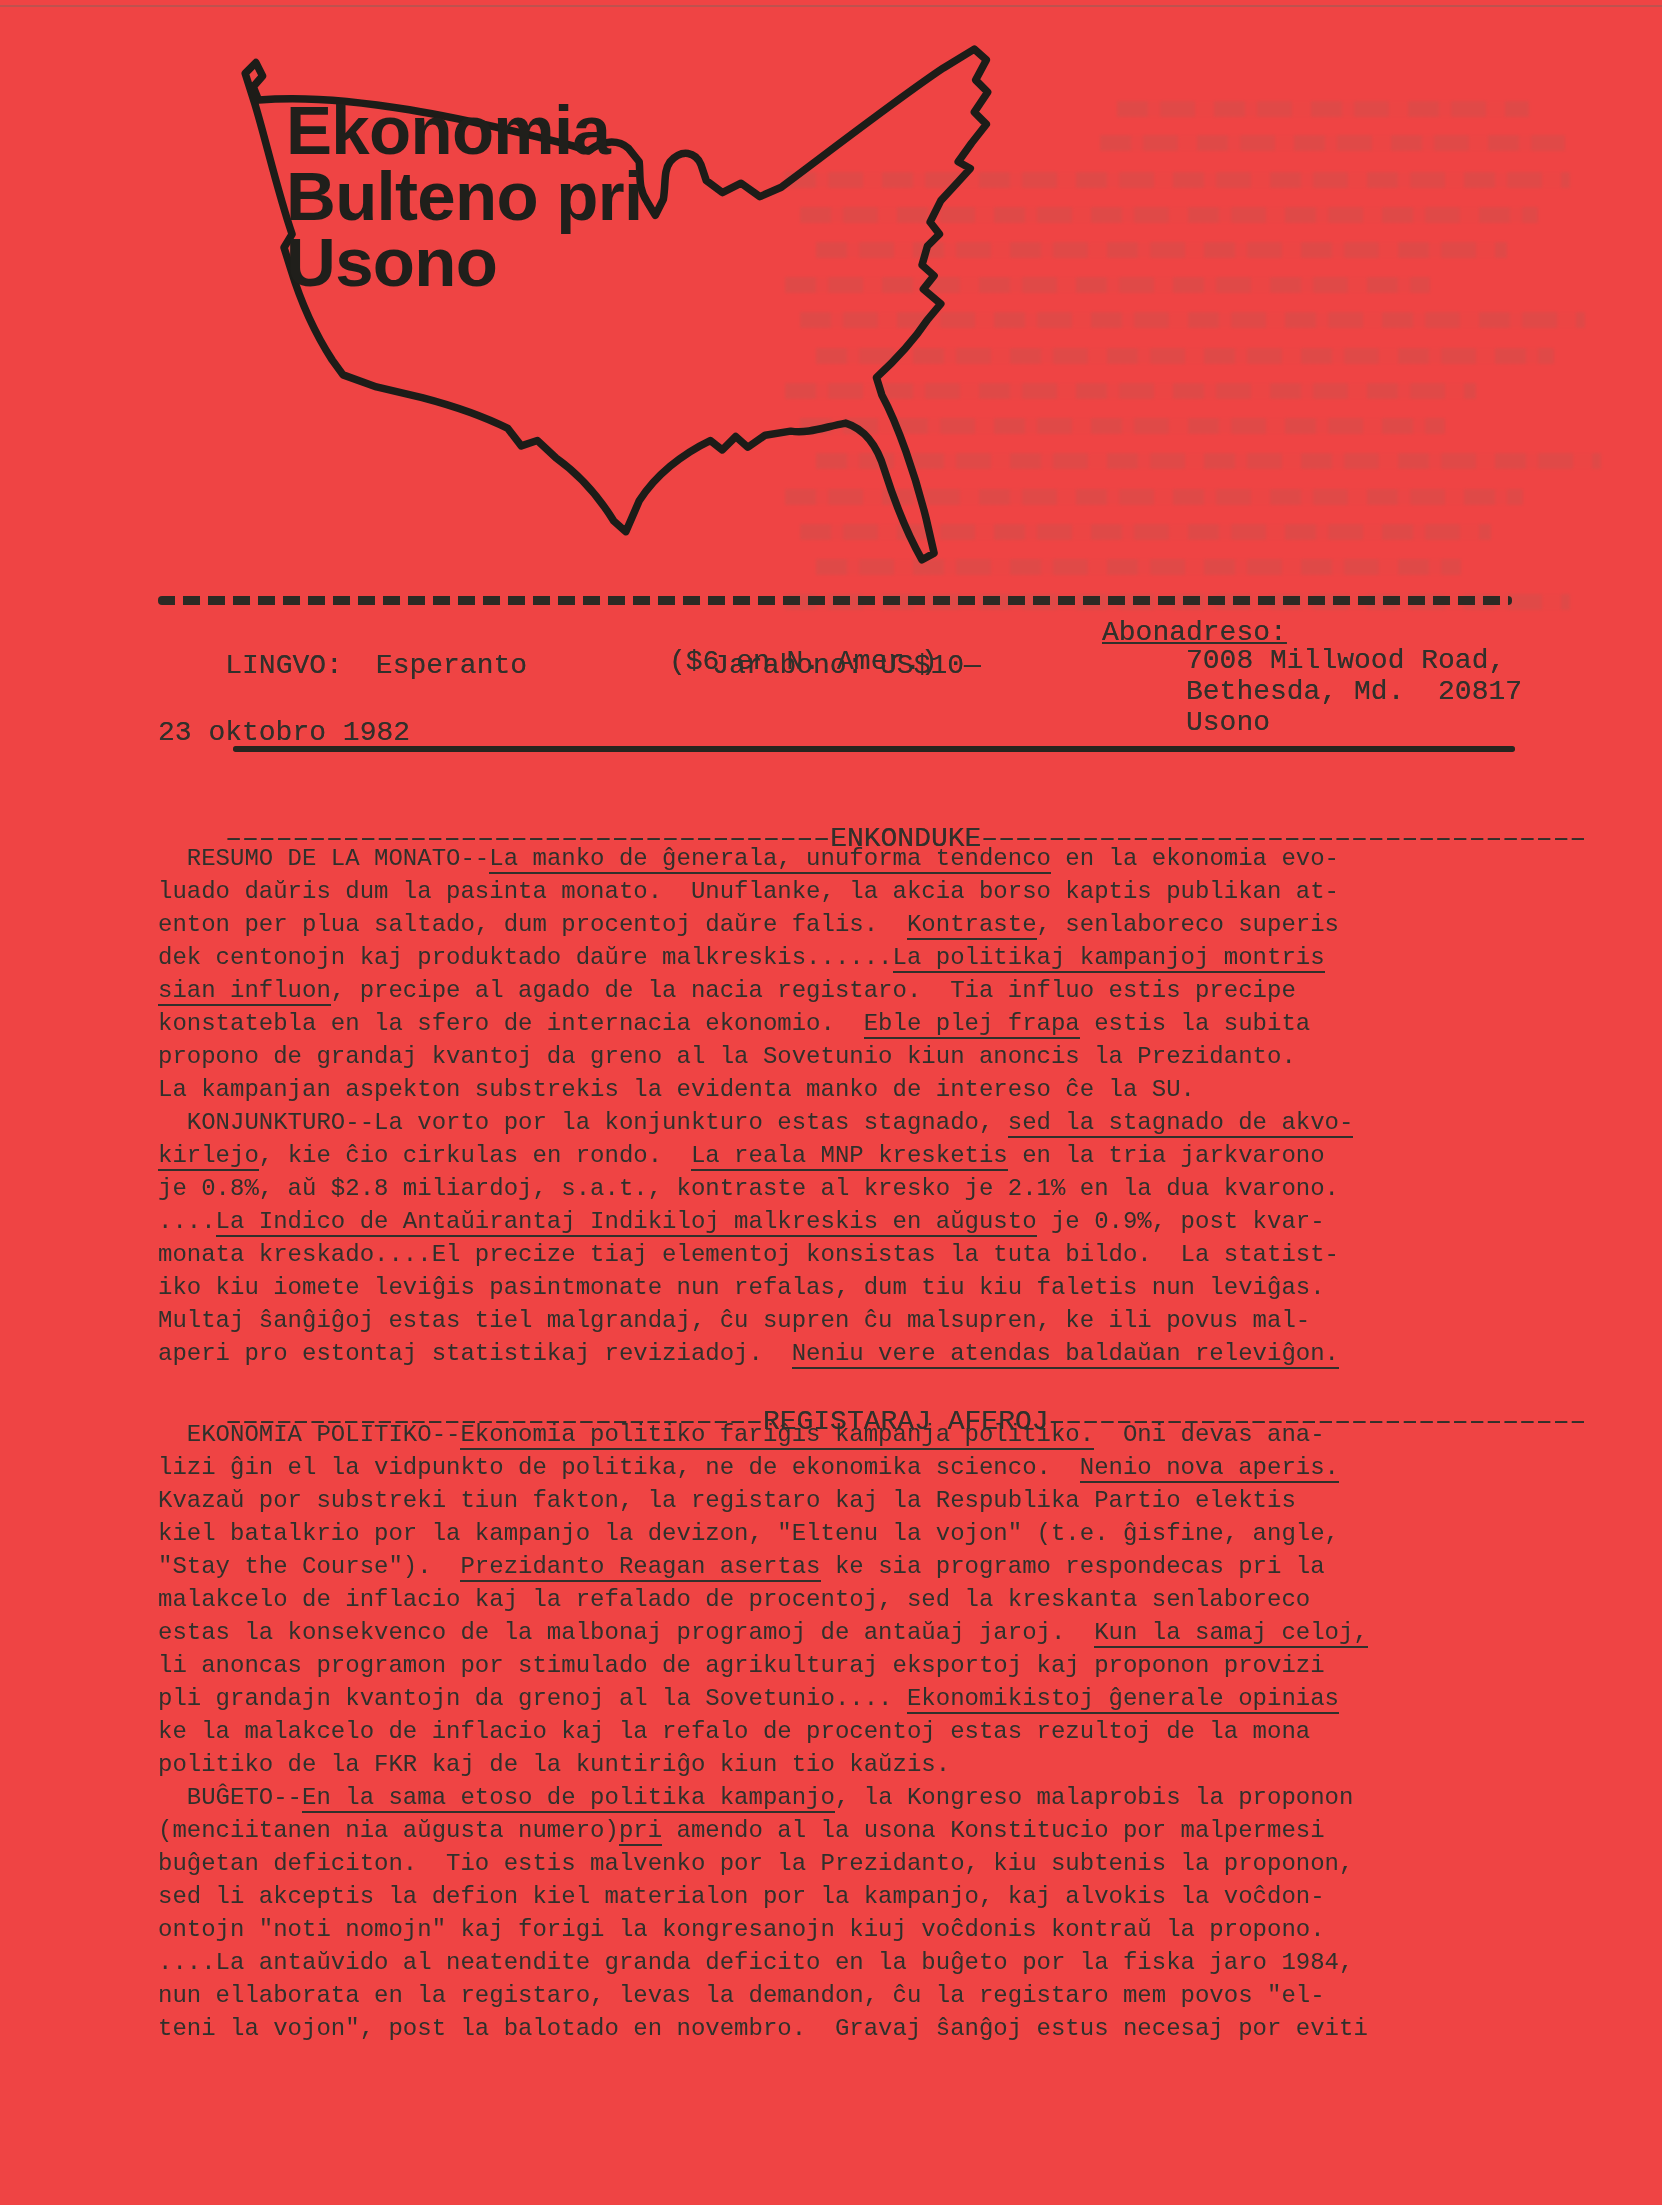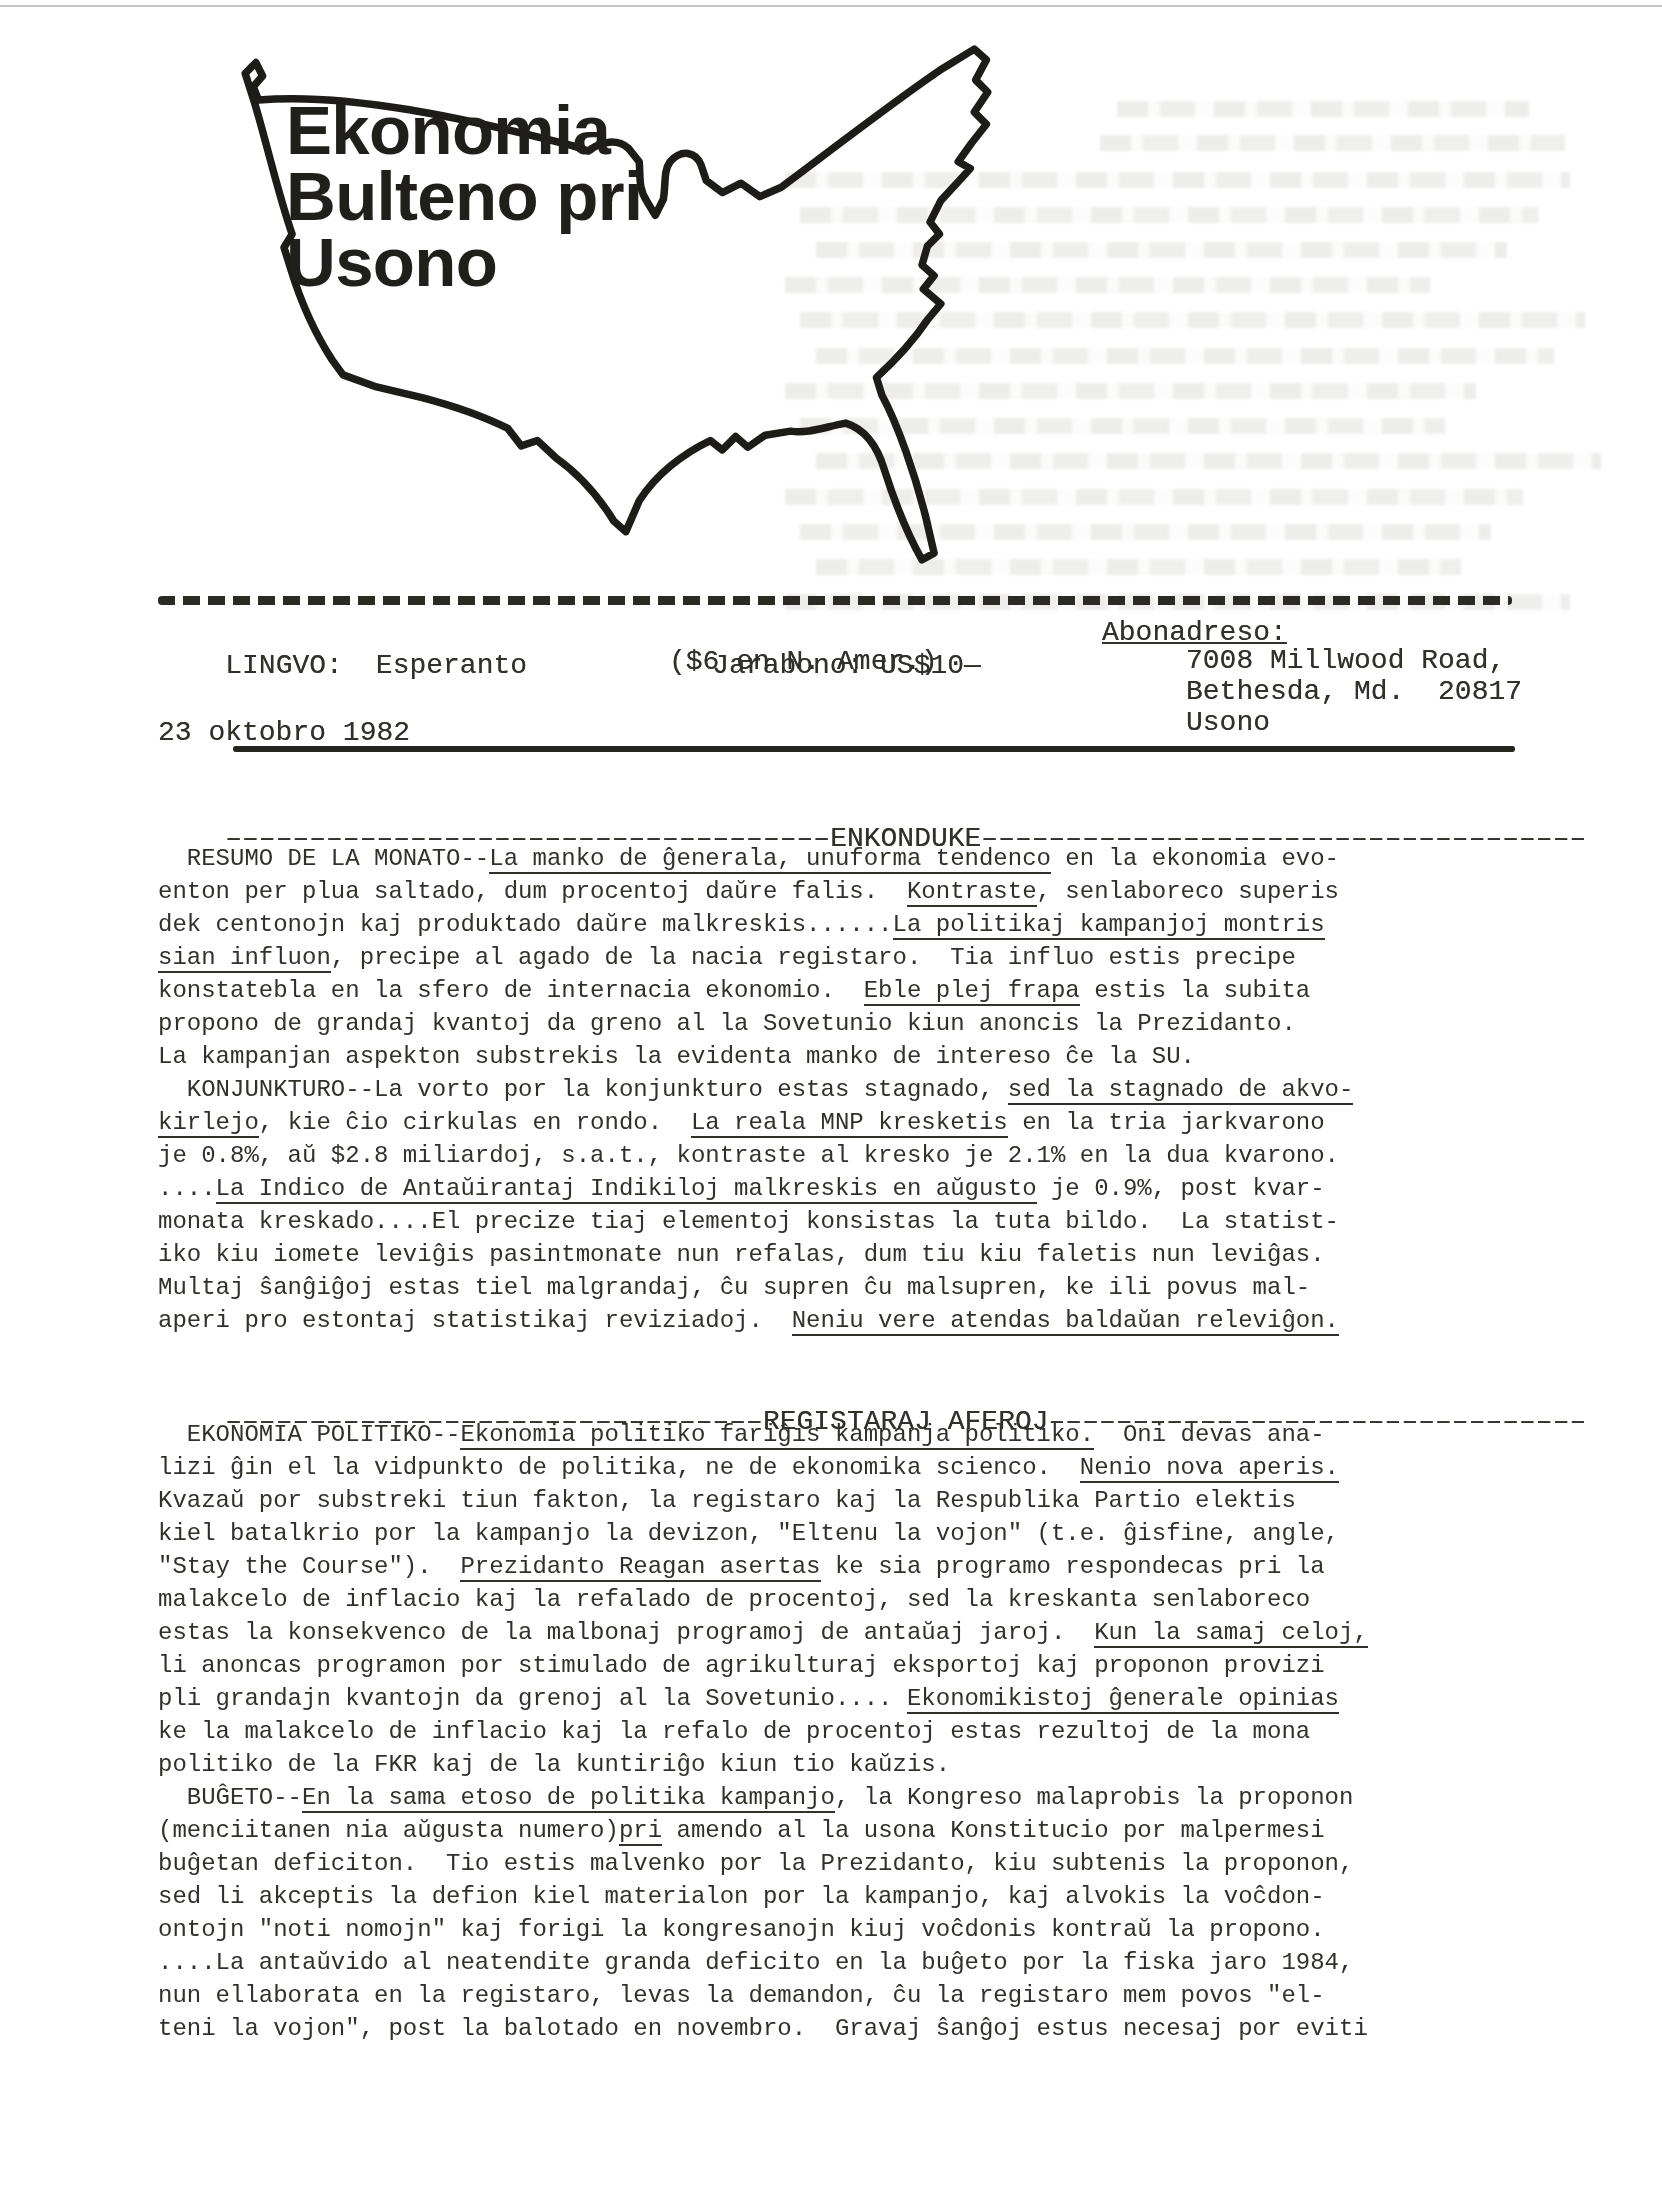--- a/index.html
+++ b/index.html
@@ -1,19 +1,19 @@
 <!DOCTYPE html>
 <html style="font-size:10.6px"><head>
 <meta charset="utf-8">
 <style>
   html,body{margin:0;padding:0;background:#d8d5c6;}
   .page{
     position:relative;
     width:1663px;height:2205px;
-    background:#ffffff;
+    background:#ef4444;
     overflow:hidden;
     font-family:"Liberation Mono","DejaVu Sans Mono",monospace;
     color:#31302b;
   }
   .scan-edge{position:absolute;top:4.7px;left:0;width:100%;height:2px;background:rgba(110,105,95,.38);}
   
   .ghost-layer{position:absolute;inset:0;z-index:1;}
   .ghost-row{
     position:absolute;height:16px;opacity:.42;filter:blur(1.6px);
     background:repeating-linear-gradient(90deg,
@@ -132,20 +132,21 @@
   <div class="tw" style="left:158px;top:716px;">23 oktobro 1982</div>
 
   <div class="rule-solid"></div>
 
   <div class="sec-header" style="left:158px;top:789px;">
     <span>––––––––––––––––––––––––––––––––––––</span><span>ENKONDUKE</span><span>––––––––––––––––––––––––––––––––––––</span>
   </div>
 
   <div class="lines" style="left:158px;top:842px;">
       <div class="tl"><span>  RESUMO DE LA MONATO--</span><span class="u">La manko de ĝenerala, unuforma tendenco</span><span> en la ekonomia evo-</span></div>
+      <div class="tl"><span>luado daŭris dum la pasinta monato.  Unuflanke, la akcia borso kaptis publikan at-</span></div>
       <div class="tl"><span>enton per plua saltado, dum procentoj daŭre falis.  </span><span class="u">Kontraste</span><span>, senlaboreco superis</span></div>
       <div class="tl"><span>dek centonojn kaj produktado daŭre malkreskis......</span><span class="u">La politikaj kampanjoj montris</span></div>
       <div class="tl"><span class="u">sian influon</span><span>, precipe al agado de la nacia registaro.  Tia influo estis precipe</span></div>
       <div class="tl"><span>konstatebla en la sfero de internacia ekonomio.  </span><span class="u">Eble plej frapa</span><span> estis la subita</span></div>
       <div class="tl"><span>propono de grandaj kvantoj da greno al la Sovetunio kiun anoncis la Prezidanto.</span></div>
       <div class="tl"><span>La kampanjan aspekton substrekis la evidenta manko de intereso ĉe la SU.</span></div>
       <div class="tl"><span>  KONJUNKTURO--La vorto por la konjunkturo estas stagnado, </span><span class="u">sed la stagnado de akvo-</span></div>
       <div class="tl"><span class="u">kirlejo</span><span>, kie ĉio cirkulas en rondo.  </span><span class="u">La reala MNP kresketis</span><span> en la tria jarkvarono</span></div>
       <div class="tl"><span>je 0.8%, aŭ $2.8 miliardoj, s.a.t., kontraste al kresko je 2.1% en la dua kvarono.</span></div>
       <div class="tl"><span>....</span><span class="u">La Indico de Antaŭirantaj Indikiloj malkreskis en aŭgusto</span><span> je 0.9%, post kvar-</span></div>

